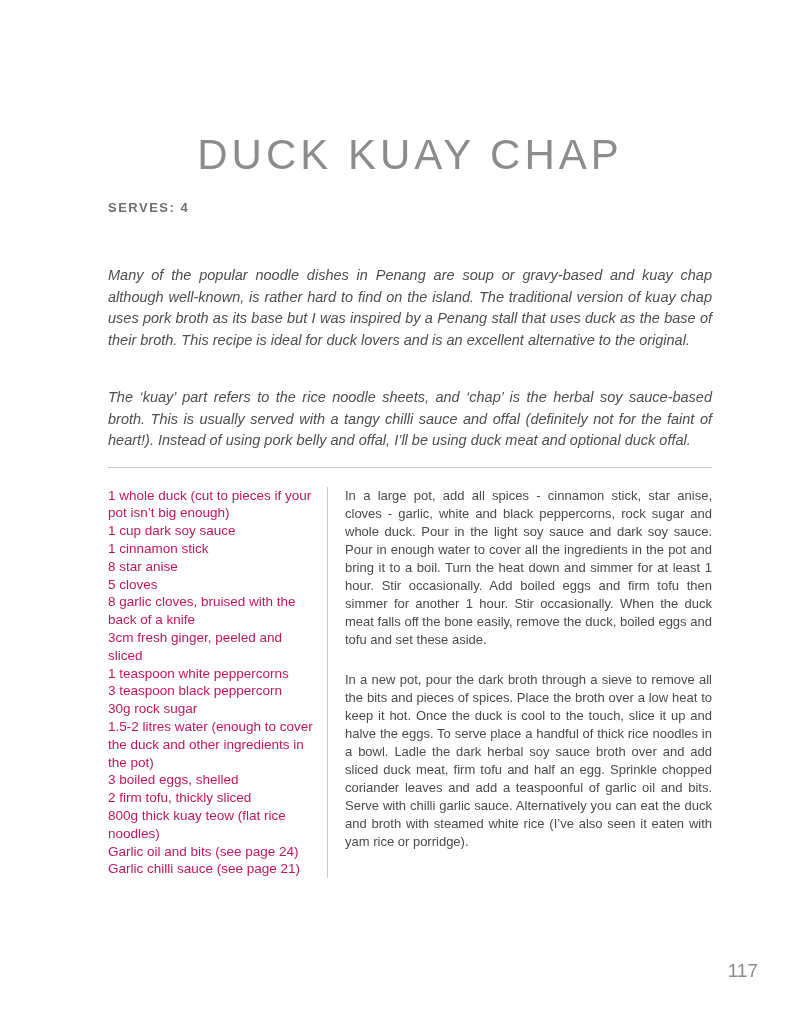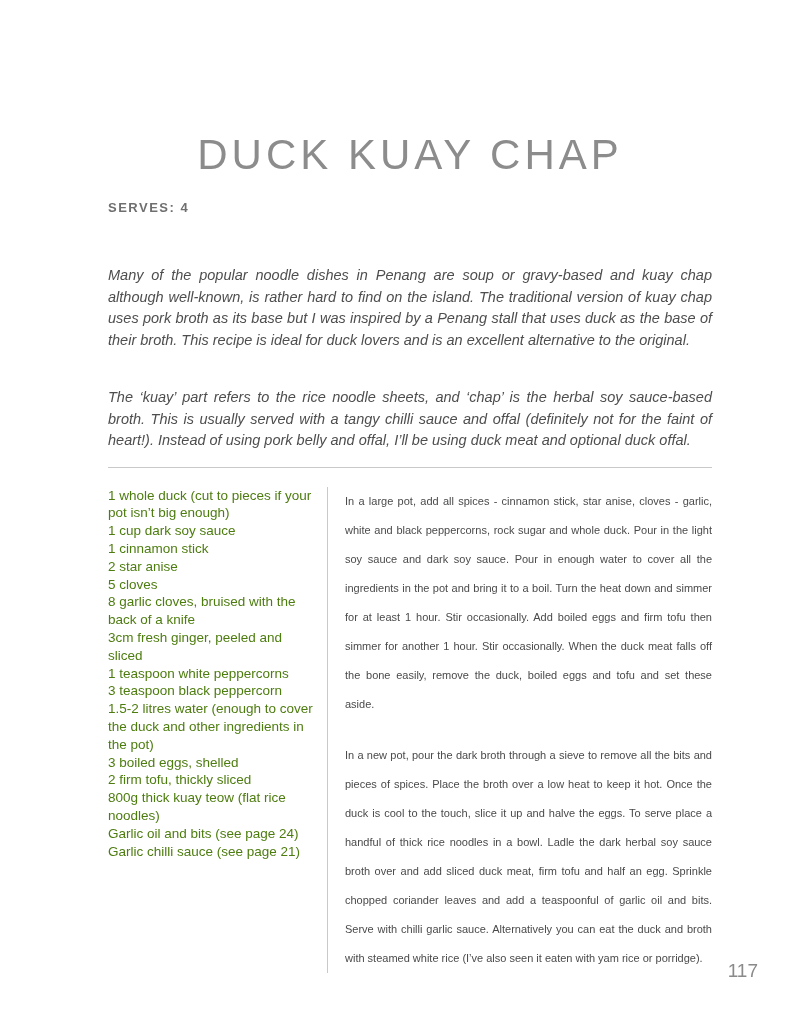--- a/index.html
+++ b/index.html
@@ -74,31 +74,31 @@
   .ingredients {
     width: 220px;
     flex: 0 0 220px;
     border-right: 1px solid #c9c9c9;
     padding-right: 14px;
   }
   .ingredients li {
     list-style: none;
     font-size: 13.5px;
     line-height: 17.8px;
-    color: #4d7c0f;
+    color: #be185d;
   }
 
   .instructions {
     flex: 1;
     padding-left: 17px;
     color: #4a4a4a;
   }
   .instructions p {
-    font-size: 11px;
-    line-height: 29px;
+    font-size: 13px;
+    line-height: 18px;
     text-align: justify;
     margin-bottom: 22px;
   }
   .instructions p:last-child { margin-bottom: 0; margin-top: 10px; }
 
   
   .page-number {
     position: absolute;
     right: 37px;
     bottom: 42px;
@@ -122,26 +122,27 @@
     </div>
 
     <hr class="rule">
 
     <div class="columns">
 
       <ul class="ingredients">
         <li>1 whole duck (cut to pieces if your pot isn’t big enough)</li>
         <li>1 cup dark soy sauce</li>
         <li>1 cinnamon stick</li>
-        <li>2 star anise</li>
+        <li>8 star anise</li>
         <li>5 cloves</li>
         <li>8 garlic cloves, bruised with the back of a knife</li>
         <li>3cm fresh ginger, peeled and sliced</li>
         <li>1 teaspoon white peppercorns</li>
         <li>3 teaspoon black peppercorn</li>
+        <li>30g rock sugar</li>
         <li>1.5-2 litres water (enough to cover the duck and other ingredients in the pot)</li>
         <li>3 boiled eggs, shelled</li>
         <li>2 firm tofu, thickly sliced</li>
         <li>800g thick kuay teow (flat rice noodles)</li>
         <li>Garlic oil and bits (see page 24)</li>
         <li>Garlic chilli sauce (see page 21)</li>
       </ul>
 
       <div class="instructions">
         <p>In a large pot, add all spices - cinnamon stick, star anise, cloves - garlic, white and black peppercorns, rock sugar and whole duck. Pour in the light soy sauce and dark soy sauce. Pour in enough water to cover all the ingredients in the pot and bring it to a boil. Turn the heat down and simmer for at least 1 hour. Stir occasionally. Add boiled eggs and firm tofu then simmer for another 1 hour. Stir occasionally. When the duck meat falls off the bone easily, remove the duck, boiled eggs and tofu and set these aside.</p>

